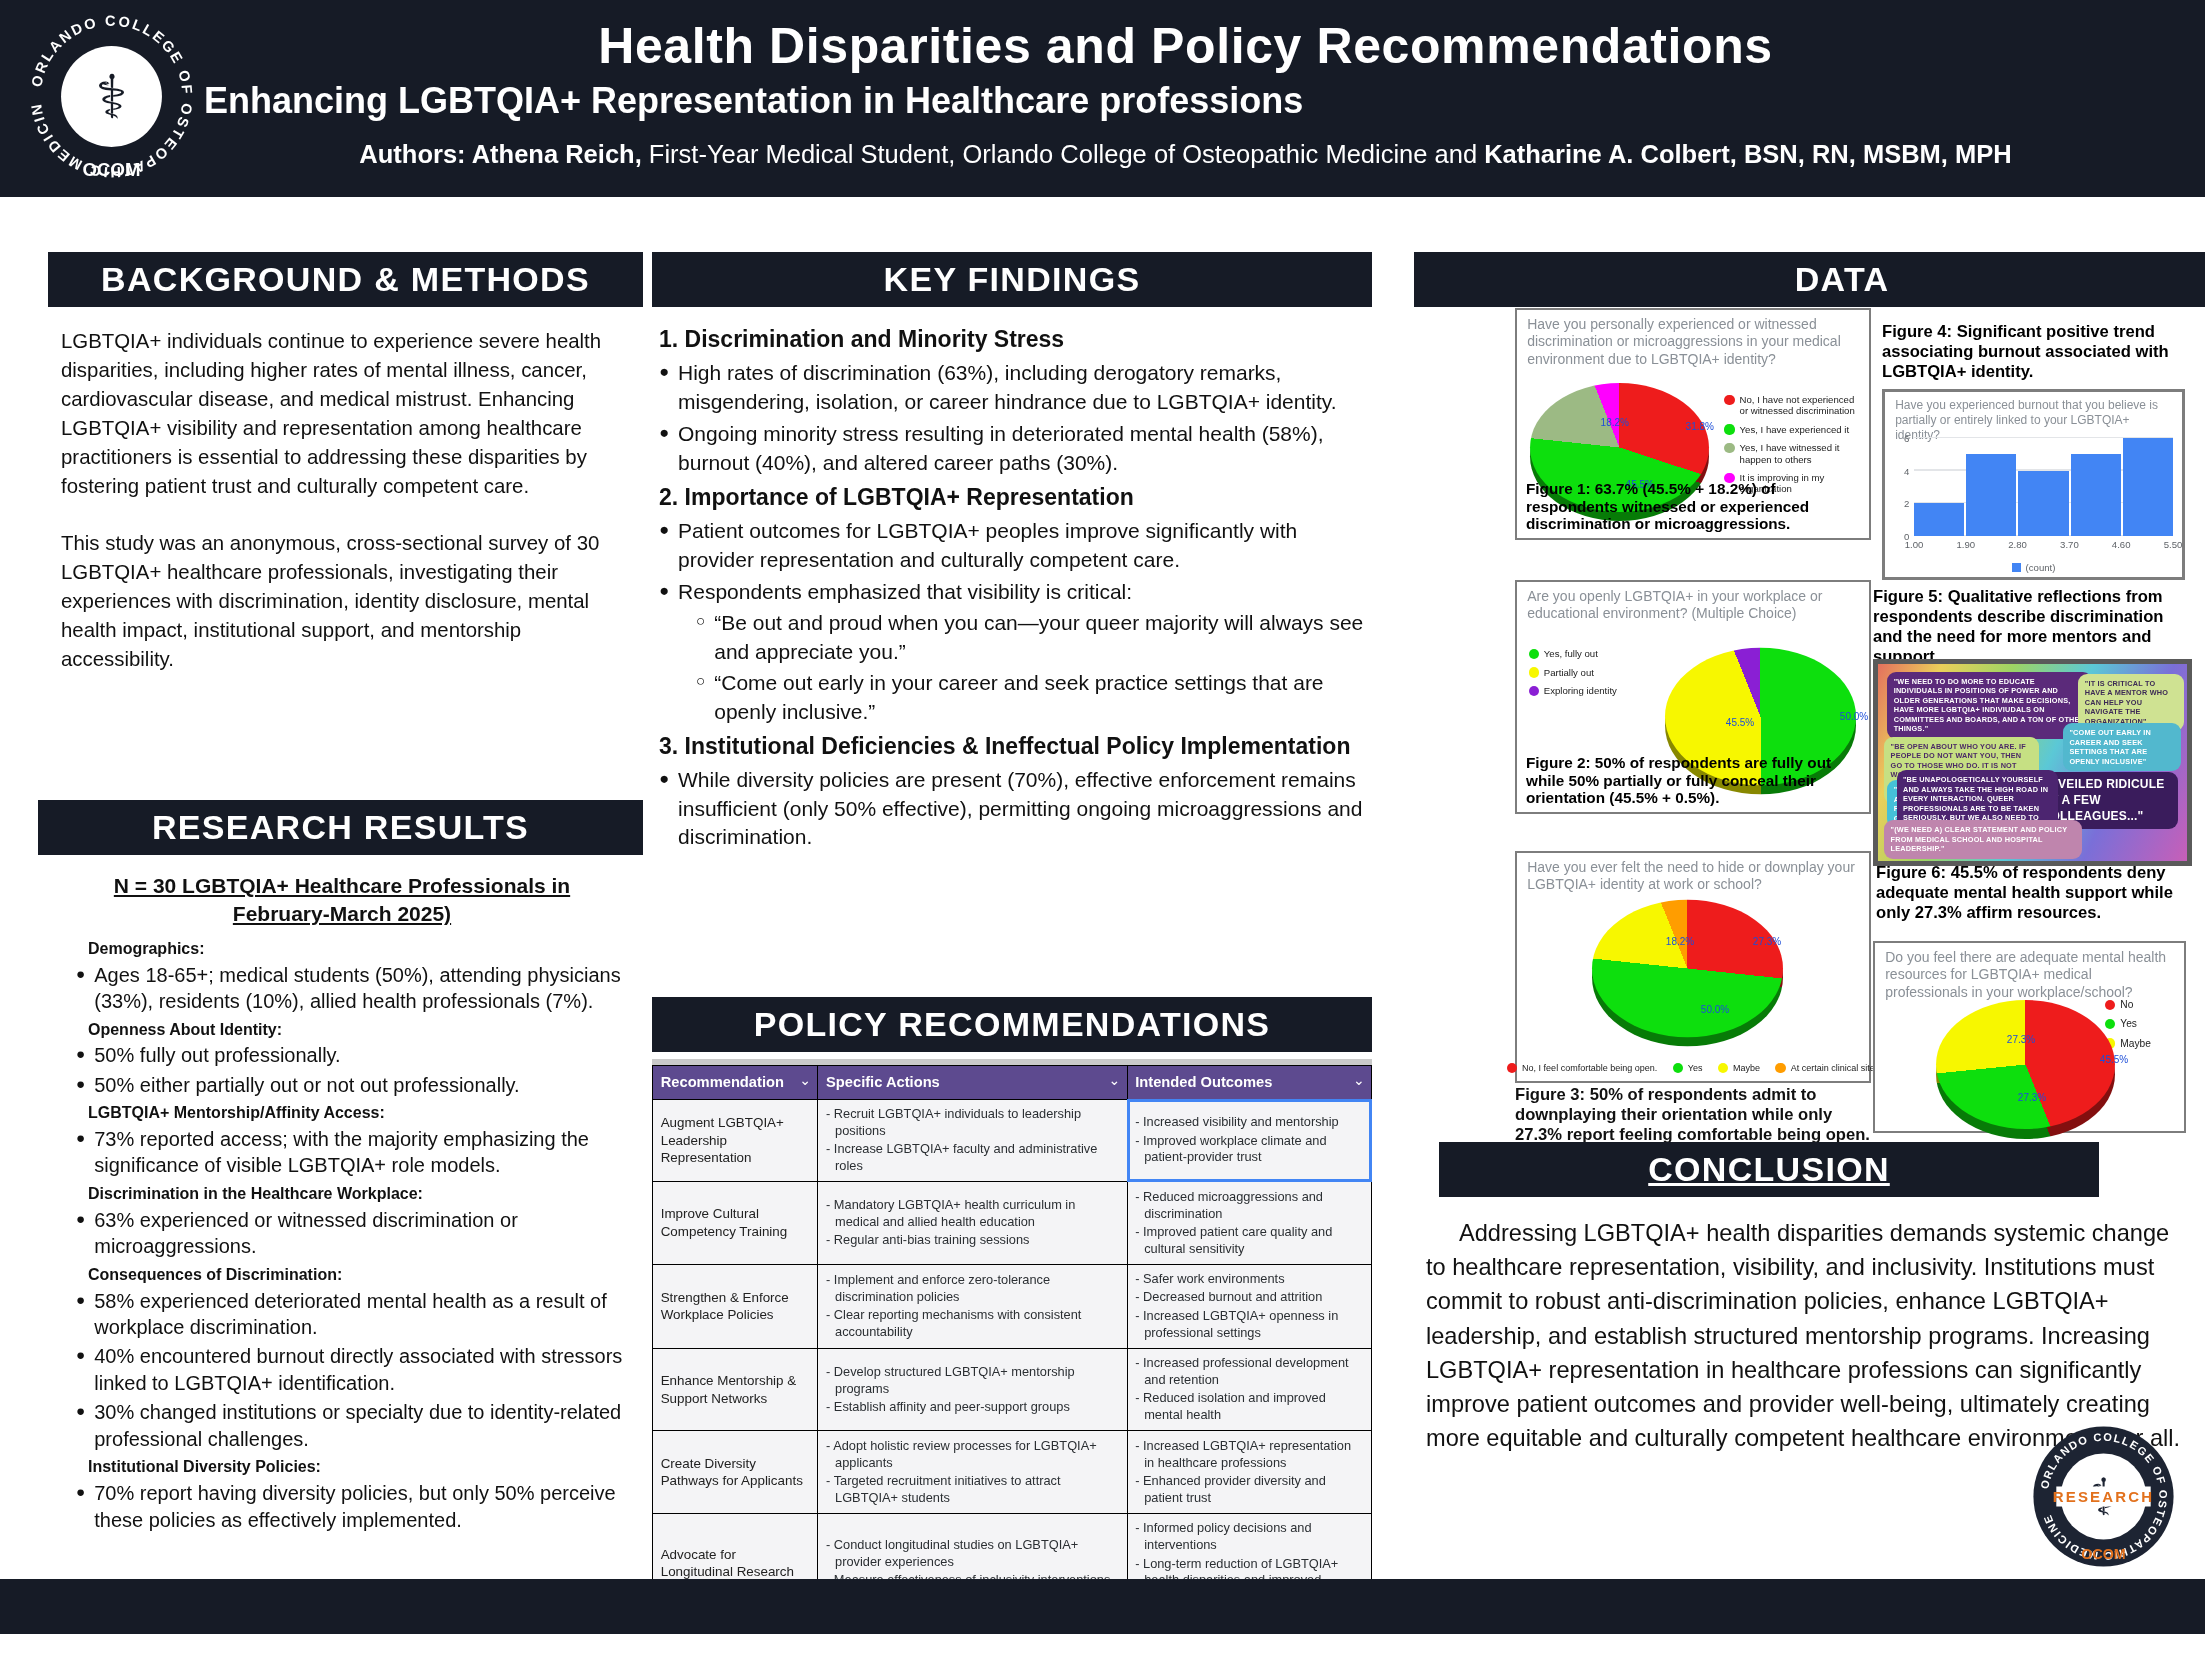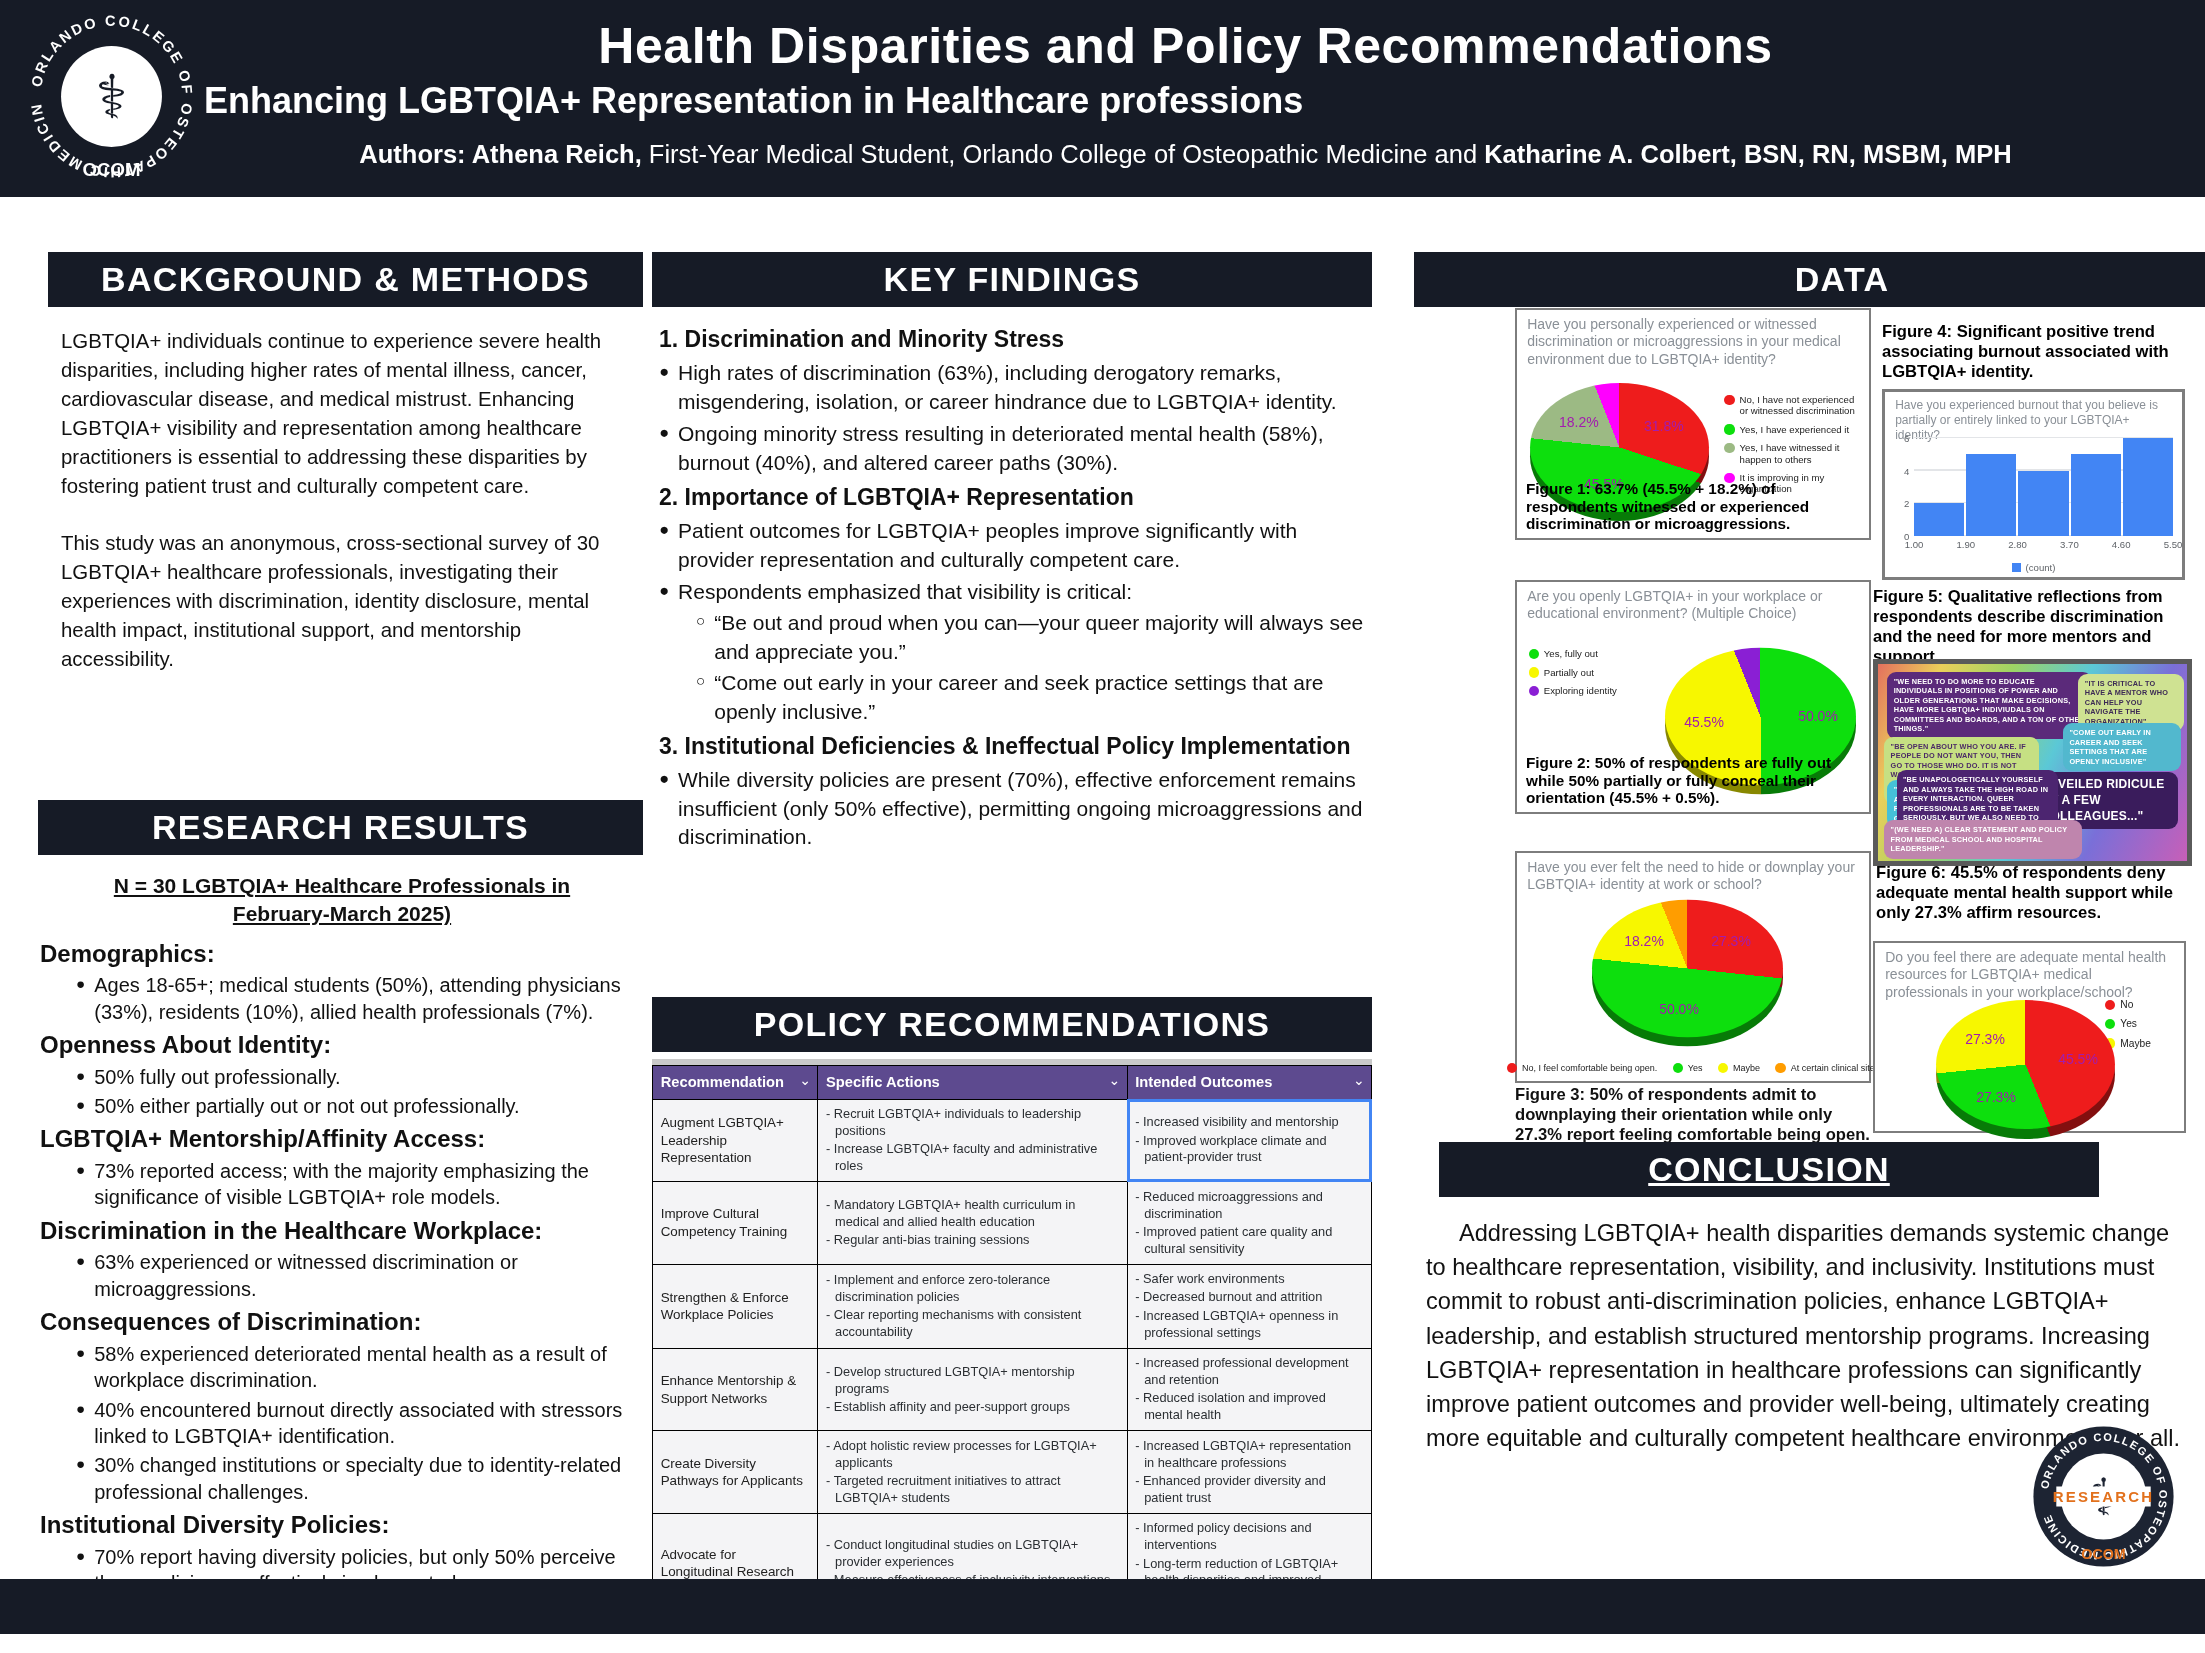--- a/index.html
+++ b/index.html
@@ -29,21 +29,21 @@
   .bar-pr{left:652px;top:997px;width:720px;}
   .bar-data{left:1414px;top:252px;width:856px;}
   .bar-conc{left:1439px;top:1142px;width:660px;text-decoration:underline;}
 
   
   .bm-text{position:absolute;left:61px;top:327px;width:577px;font-size:20.4px;line-height:1.42;}
   .bm-text p{margin:0 0 28px 0;}
   .rr-content{position:absolute;left:40px;top:872px;width:604px;font-size:20px;line-height:1.33;}
   .rr-n{font-weight:bold;text-decoration:underline;text-align:center;font-size:21px;
         margin:0 25.5px 9px 25.5px;line-height:1.35;}
-  .rr-head{font-weight:bold;font-size:24px;margin-top:3.8px;}
+  .rr-head{font-weight:bold;font-size:16px;margin-top:3.8px;margin-left:48px;}
   .rr-bullet{display:flex;gap:9px;padding-left:36px;margin-top:2.6px;}
   .rr-bullet .dot{flex:none;font-size:15.3px;line-height:1.6;}
 
   
   .kf-content{position:absolute;left:659px;top:319px;width:710px;font-size:21px;line-height:1.36;}
   .kf-head{font-weight:bold;font-size:23px;margin-top:5.1px;}
   .kf-bullet{display:flex;gap:9px;margin-top:3.8px;}
   .kf-bullet .dot{flex:none;font-size:16.6px;line-height:1.55;}
   .kf-sub{display:flex;gap:9px;margin-top:2.6px;padding-left:37px;}
   .kf-sub .dot{flex:none;font-size:15.3px;line-height:1.6;}
@@ -77,21 +77,21 @@
   .cap6{left:1876px;top:863px;width:306px;}
   .cap3-out{position:absolute;left:1515px;top:1085px;width:357px;font-weight:bold;font-size:16.6px;line-height:1.2;}
 
   .pie-area{position:absolute;}
   .pie1{left:12.8px;top:65px;width:179px;height:144px;}
   .pie2{left:148px;top:59px;width:191px;height:151px;}
   .pie3{left:75px;top:42px;width:191px;height:147px;}
   .pie6{left:61px;top:59px;width:179px;height:125px;}
   .pie-face,.pie-base{position:absolute;left:0;border-radius:50%;}
   .pie-base{filter:brightness(0.55);}
-  .pie-label{position:absolute;transform:translate(-50%,-50%);font-size:14px;color:#a21caf;white-space:nowrap;}
+  .pie-label{position:absolute;transform:translate(-50%,-50%);font-size:10px;color:#1d4ed8;white-space:nowrap;margin-left:36px;}
 
   .legend{position:absolute;}
   .fig1 .legend{right:7.7px;top:68px;width:137px;margin-top:16px;}
   .fig2 .legend{left:11.5px;top:66px;width:134px;}
   .fig3 .legend{left:5.1px;right:5.1px;bottom:7.7px;display:flex;justify-content:center;gap:15.3px;}
   .fig6 .legend{right:9px;top:56px;width:70px;}
   .legend-item{display:flex;align-items:flex-start;gap:5.1px;margin-bottom:7.7px;font-size:9.6px;
                line-height:1.15;color:#222;}
   .fig3 .legend-item{margin-bottom:0;white-space:nowrap;font-size:9px;align-items:center;}
   .fig6 .legend-item{font-size:10.2px;}

